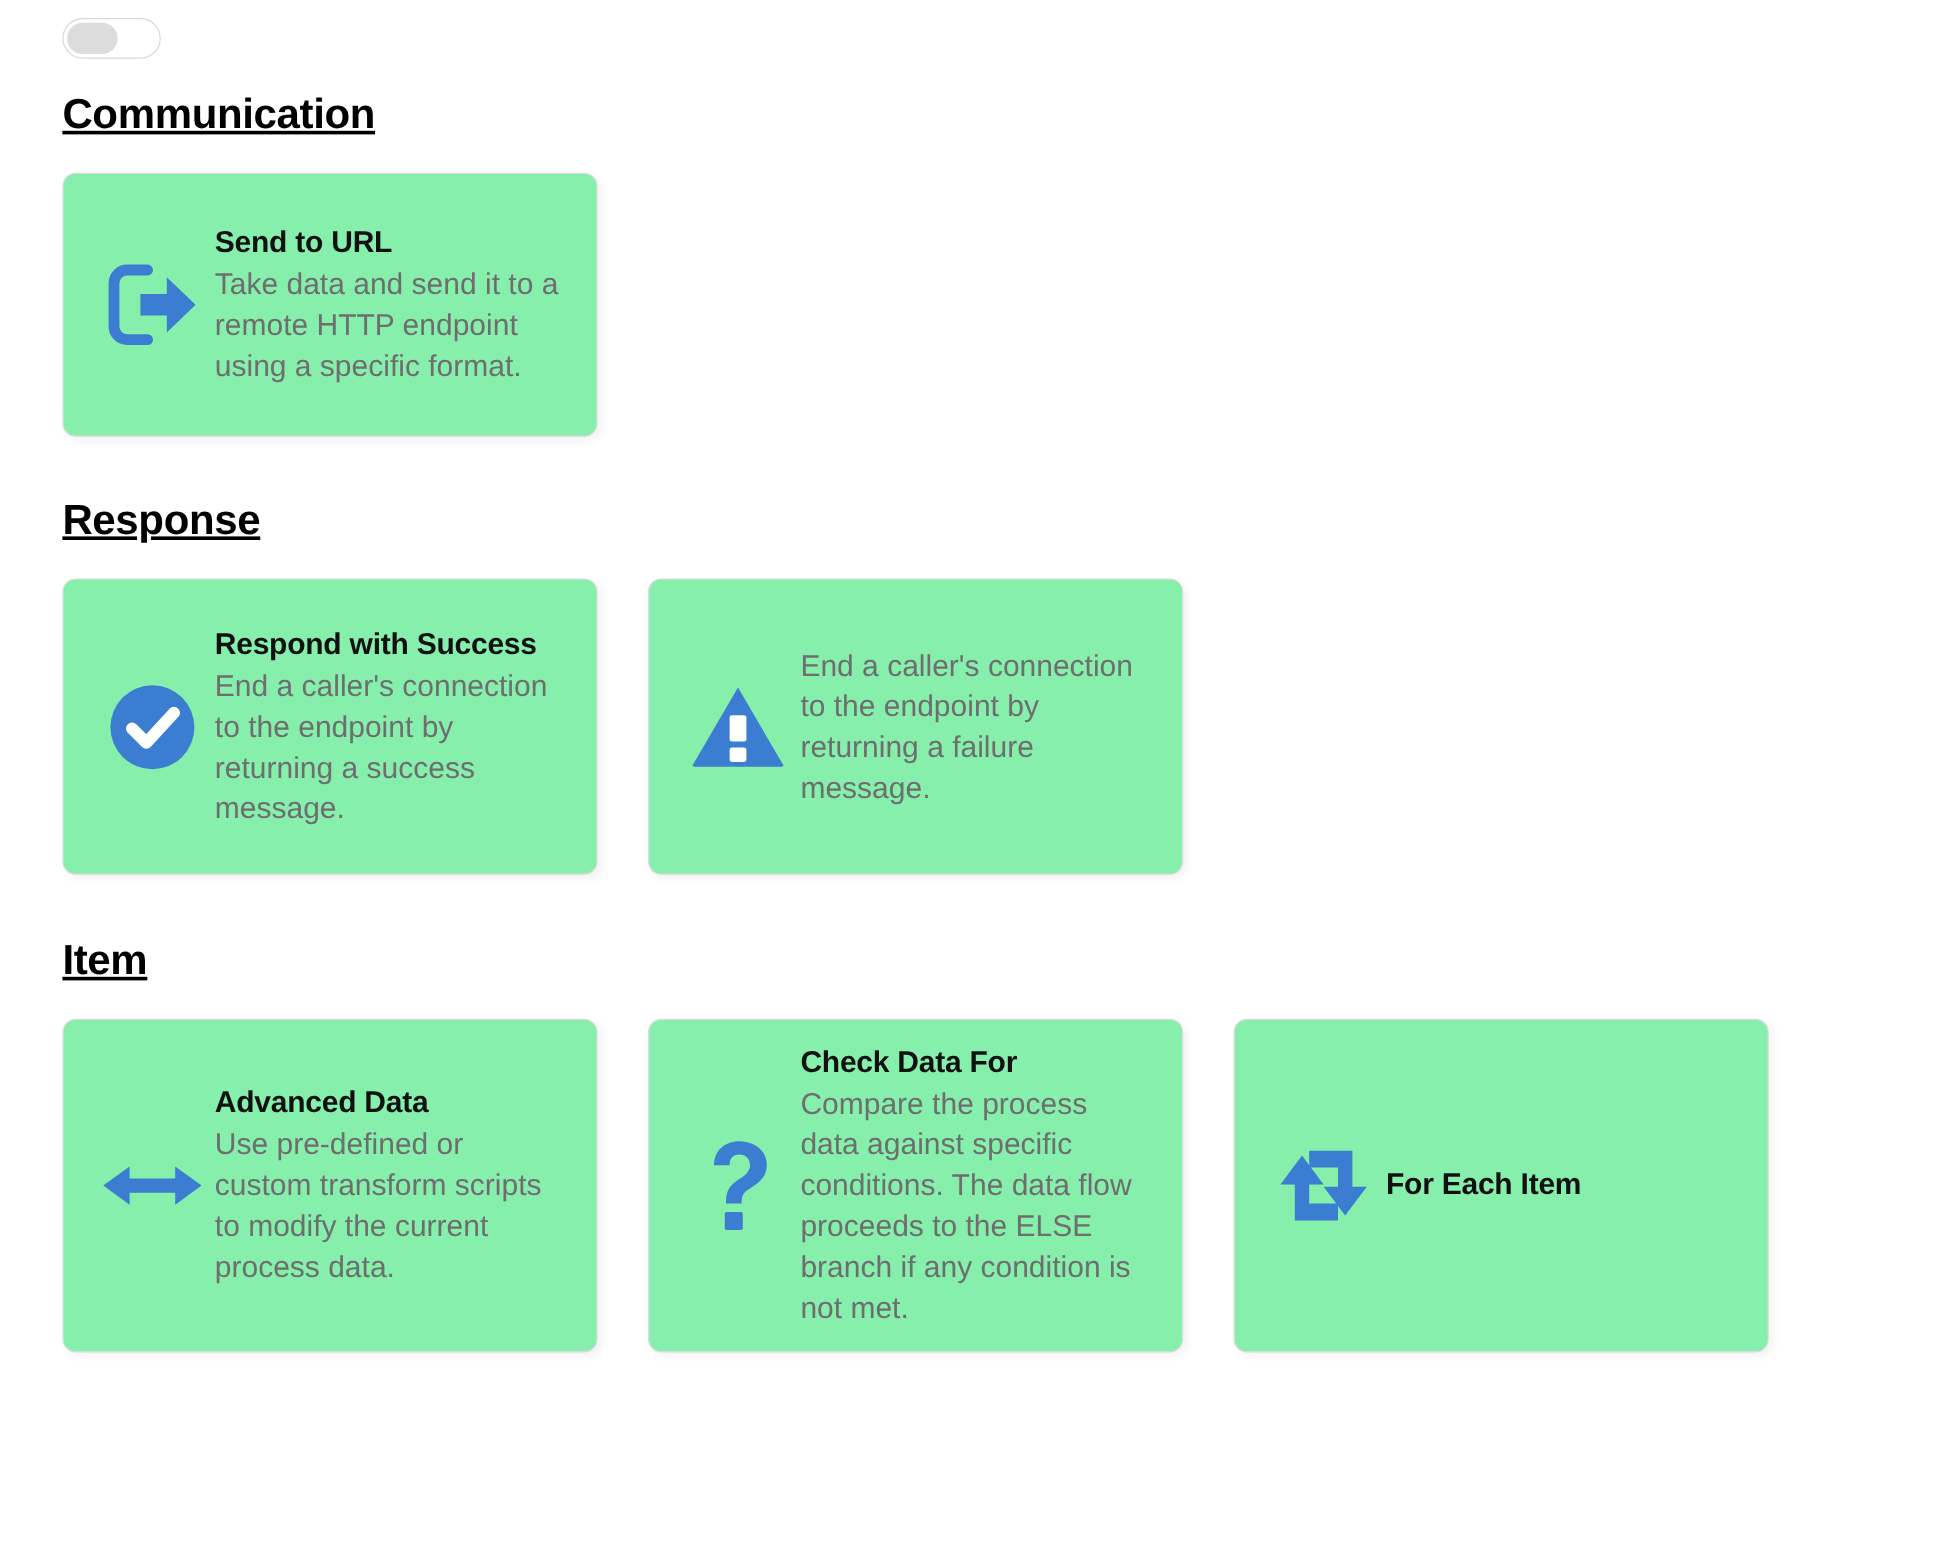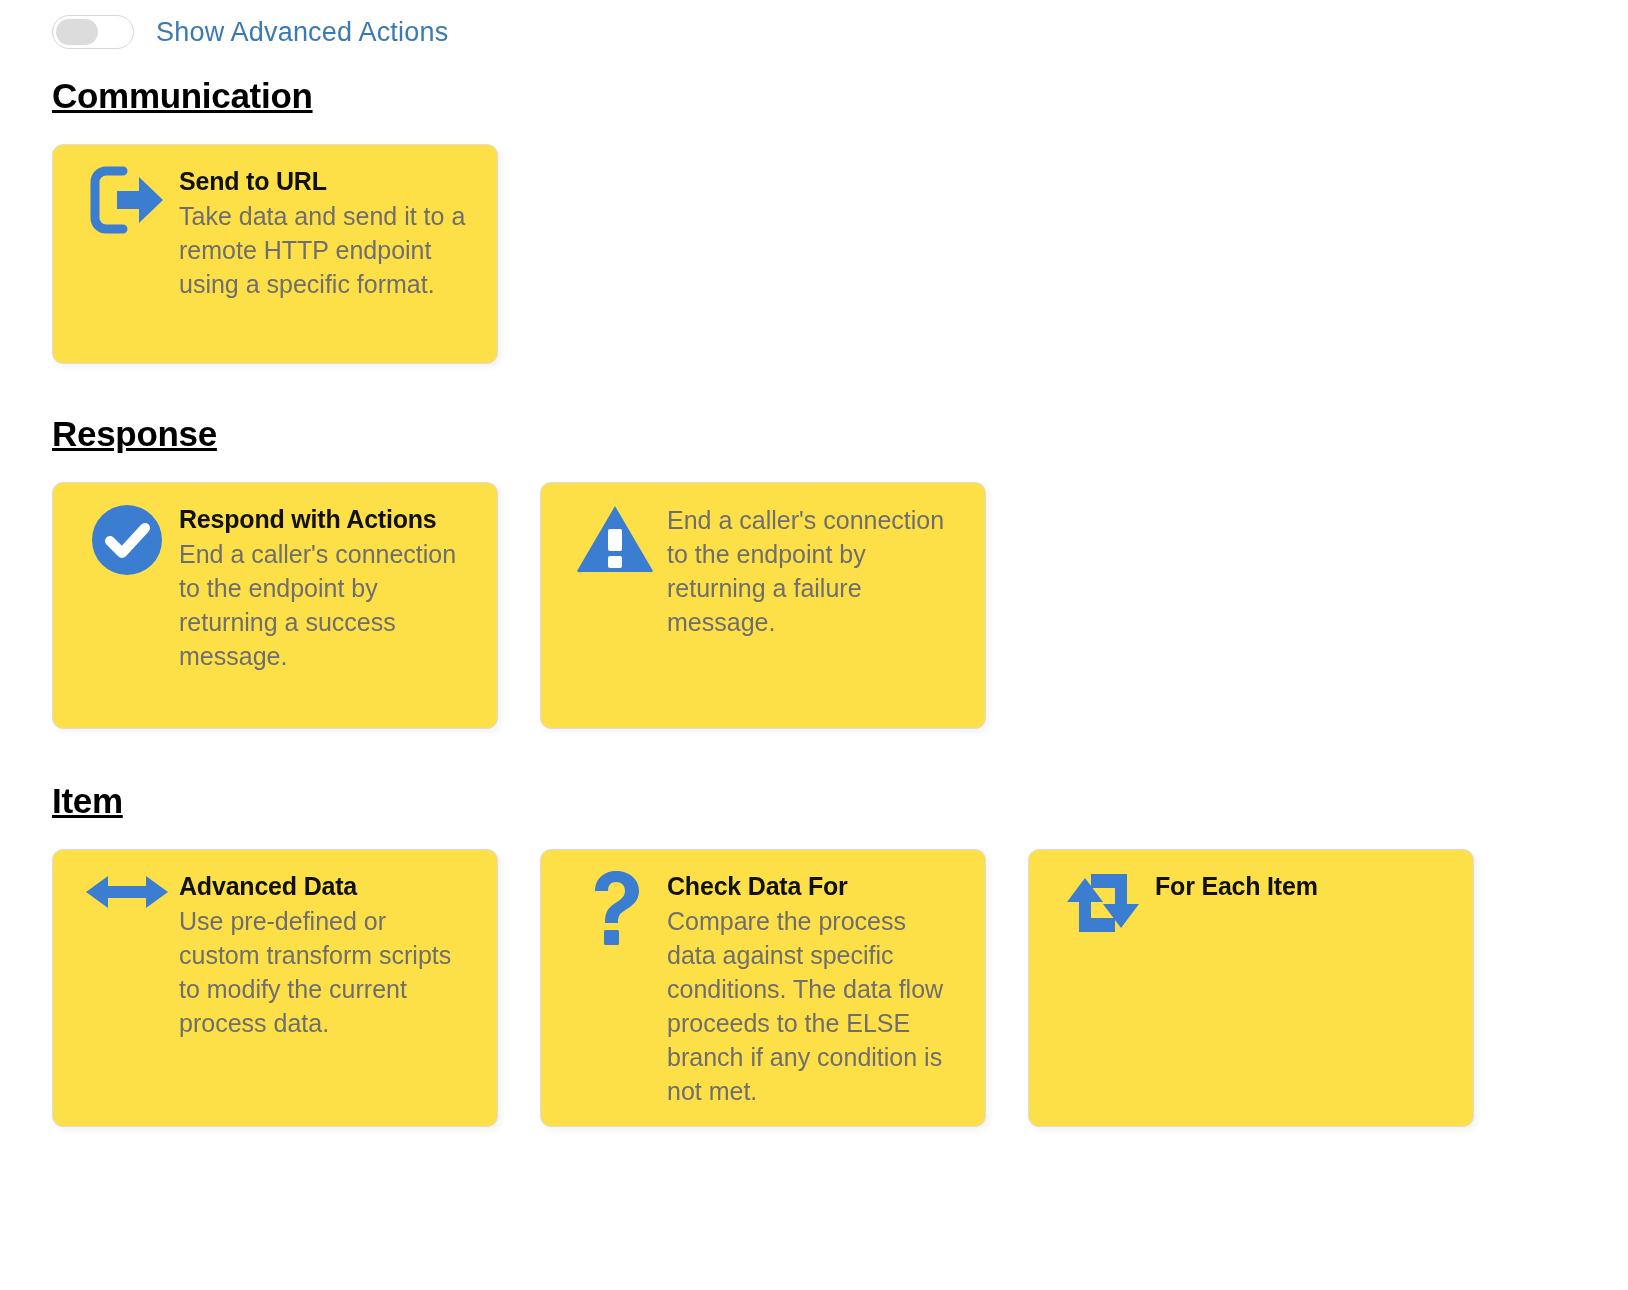--- a/index.html
+++ b/index.html
@@ -69,26 +69,26 @@
 
   .card-row {
     display: flex;
     gap: 42px;
     margin-top: 28px;
   }
 
   
   .card {
     width: 446px;
-    background: #fde047;
+    background: #86efac;
     border: 1.5px solid #dcdcdc;
     border-radius: 11px;
     box-shadow: 3px 3px 7px rgba(0,0,0,0.055);
     display: flex;
-    align-items: flex-start;
+    align-items: center;
     padding: 20px 24px 20px 22px;
     cursor: pointer;
     flex: 0 0 auto;
   }
   .card-icon {
     flex: 0 0 auto;
     width: 104px;
     display: flex;
     align-items: center;
     justify-content: center;
@@ -117,21 +117,20 @@
   .card.h-logic  { height: 278px; }
   .card.h-logic3 { height: 278px; }
 </style>
 </head>
 <body>
 
 <div class="toggle-row">
   <div class="switch" role="switch" aria-checked="false">
     <div class="knob"></div>
   </div>
-  <div class="toggle-label">Show Advanced Actions</div>
 </div>
 
 <div class="section" id="sec-communication">
   <h2 class="section-title">Communication</h2>
 
   <div class="card-row">
 
     <div class="card h-send">
       <div class="card-icon">
         <svg width="76" height="70" viewBox="0 0 76 70" aria-hidden="true">
@@ -156,21 +155,21 @@
   <div class="card-row">
 
     <div class="card h-resp">
       <div class="card-icon">
         <svg width="74" height="74" viewBox="0 0 74 74" aria-hidden="true">
           <circle cx="37" cy="37" r="35" fill="#3b7dd0"></circle>
           <path d="M20 38 L32 50 L55 25" fill="none" stroke="#ffffff" stroke-width="10" stroke-linecap="round" stroke-linejoin="round"></path>
         </svg>
       </div>
       <div class="card-text">
-        <div class="card-title">Respond with Actions</div>
+        <div class="card-title">Respond with Success</div>
         <div class="card-desc">End a caller's connection to the endpoint by returning a success message.</div>
       </div>
     </div>
 
     <div class="card h-resp">
       <div class="card-icon">
         <svg width="80" height="72" viewBox="0 0 80 72" aria-hidden="true">
           <path d="M40 3 L78 68 A4 4 0 0 1 74 69 H6 A4 4 0 0 1 2 68 Z" fill="#3b7dd0"></path>
           <rect x="33" y="26" width="14" height="22" rx="2" fill="#ffffff"></rect>
           <rect x="33" y="53" width="14" height="12" rx="2" fill="#ffffff"></rect>

